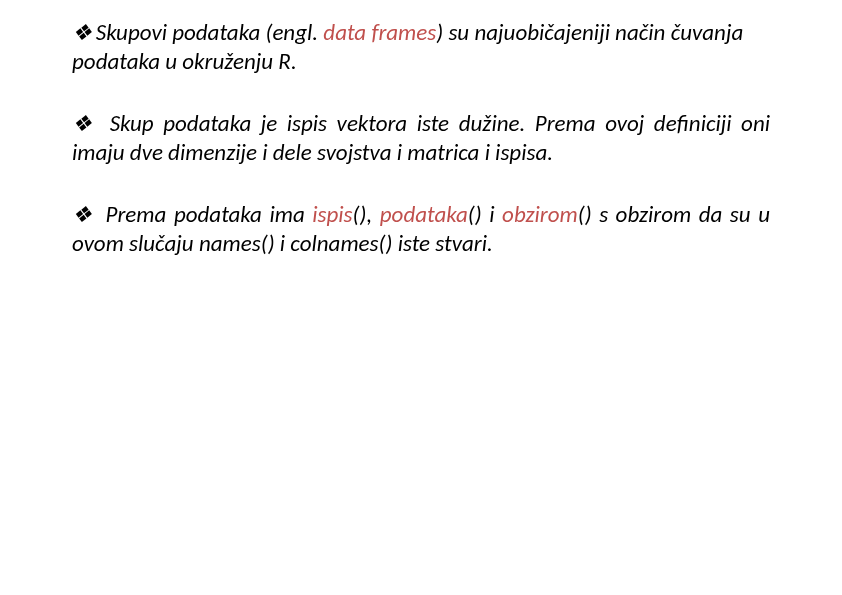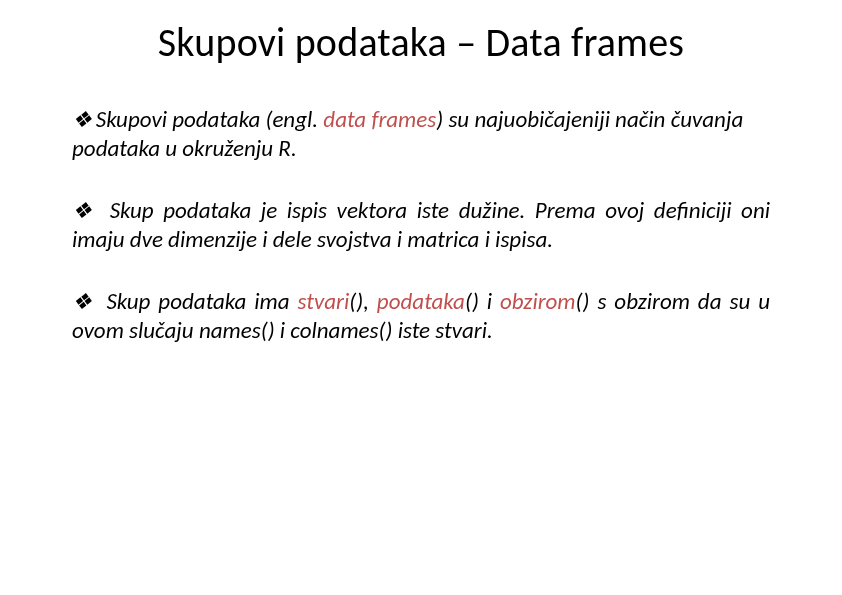--- a/index.html
+++ b/index.html
@@ -40,26 +40,25 @@
     margin-right: 4px;
   }
   .accent {
     color: #c0504d;
   }
 </style>
 </head>
 <body>
 
 <div class="slide">
-  <h1 class="title">Skupovi podataka – Data frames</h1>
 
   <div class="bullet-block">
     <span class="diamond">❖</span><span>Skupovi podataka (engl. </span><span class="accent">data frames</span><span>) su najuobičajeniji način čuvanja podataka u okruženju R.</span>
   </div>
 
   <div class="bullet-block justify">
     <span class="diamond">❖</span><span> Skup podataka je ispis vektora iste dužine. Prema ovoj definiciji oni imaju dve dimenzije i dele svojstva i matrica i ispisa.</span>
   </div>
 
   <div class="bullet-block justify">
-    <span class="diamond">❖</span><span> Skup podataka ima </span><span class="accent">stvari</span><span>(), </span><span class="accent">podataka</span><span>() i  </span><span class="accent">obzirom</span><span>() s obzirom da su u ovom slučaju names() i colnames() iste stvari.</span>
+    <span class="diamond">❖</span><span> Prema podataka ima </span><span class="accent">ispis</span><span>(), </span><span class="accent">podataka</span><span>() i  </span><span class="accent">obzirom</span><span>() s obzirom da su u ovom slučaju names() i colnames() iste stvari.</span>
   </div>
 </div>
 
 </body></html>

